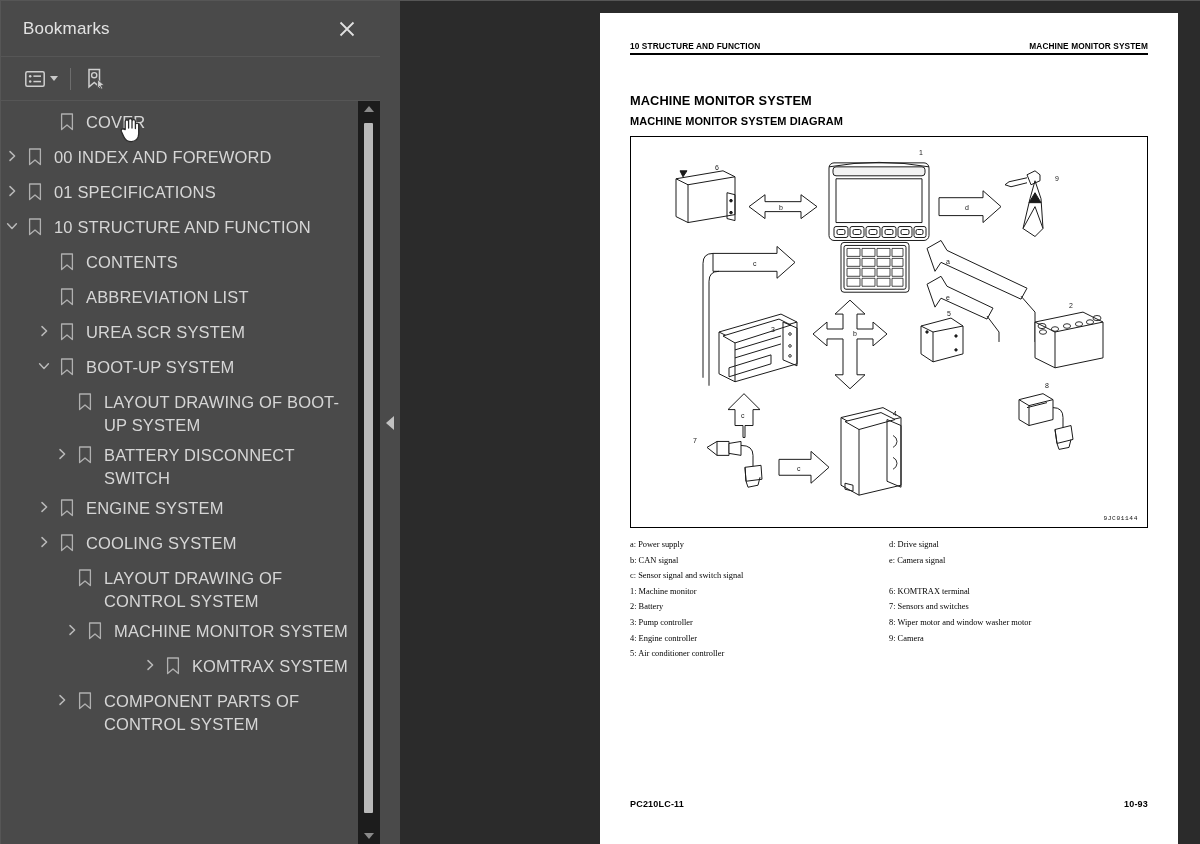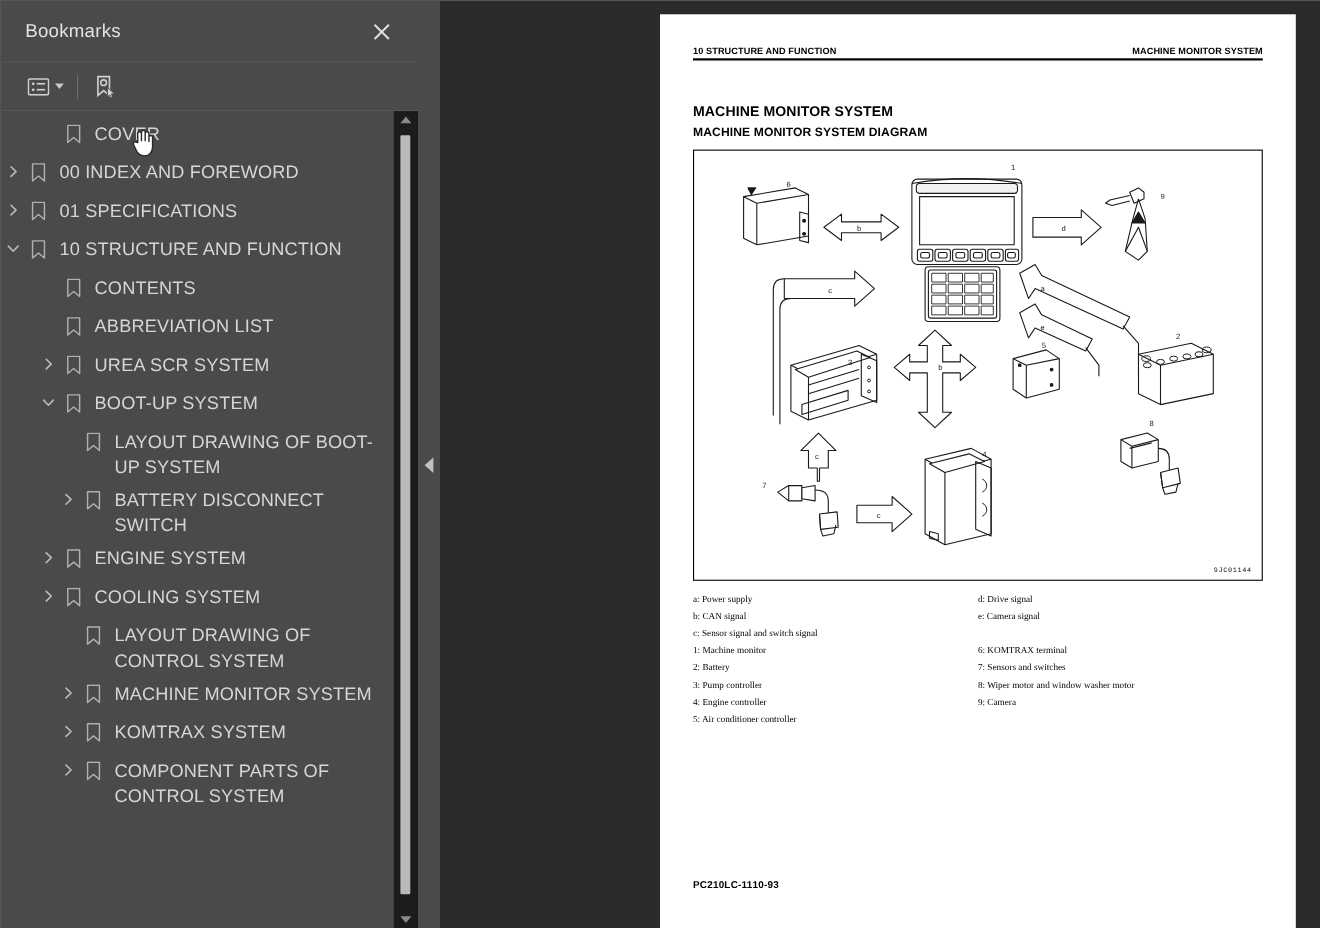--- a/index.html
+++ b/index.html
@@ -80,21 +80,21 @@
     padding-left: 7px; padding-right: 6px;
     letter-spacing: .15px; white-space: normal;
   }
   .bm-row.selected .bm-label {
     background: #a5cde4; color: #141414;
     outline: 1px dotted #3a3a3a; outline-offset: 0px;
     padding-left: 5px; padding-right: 120px;
   }
   .ind0 { padding-left: 0; }
   .ind1 { padding-left: 32px; }
-  .ind2 { padding-left: 50px; }
+  .ind2 { padding-left: 50px; justify-content: flex-end; }
 
   
   .vsb {
     position: absolute; top: 0; right: 0; width: 22px; height: 100%;
     background: #1c1c1c;
   }
   .vsb-arrow {
     height: 16px; display: flex; align-items: center; justify-content: center;
     cursor: pointer;
   }
@@ -139,21 +139,21 @@
   .figbox { margin-top: 9px; border: 1px solid #000; height: 392px; position: relative; background:#fff; }
   .fig-id { position: absolute; right: 9px; bottom: 5px; font-size: 6.2px; letter-spacing: .6px; color:#111; font-family:"Liberation Mono", monospace;}
   .fig-svg { position: absolute; inset: 0; width: 100%; height: 100%; }
 
   .legend { display: flex; margin-top: 9px; font-size: 8.4px; line-height: 15.6px; font-family: Liberation Serif, serif; }
   .legend-col { width: 50%; }
   .legend-col .gap { height: 15.6px; }
 
   .pg-footer {
     position: absolute; left: 30px; right: 30px; bottom: 36px;
-    display: flex; 
+    display: flex; justify-content: space-between;
     font-size: 9px; font-weight: bold; letter-spacing: .2px; margin-top: 16px;
   }
 
   
   #cursor { position: absolute; left: 118px; top: 116px; width: 22px; height: 26px; pointer-events: none; }
 </style>
 </head>
 <body>
 
 <div id="app">

